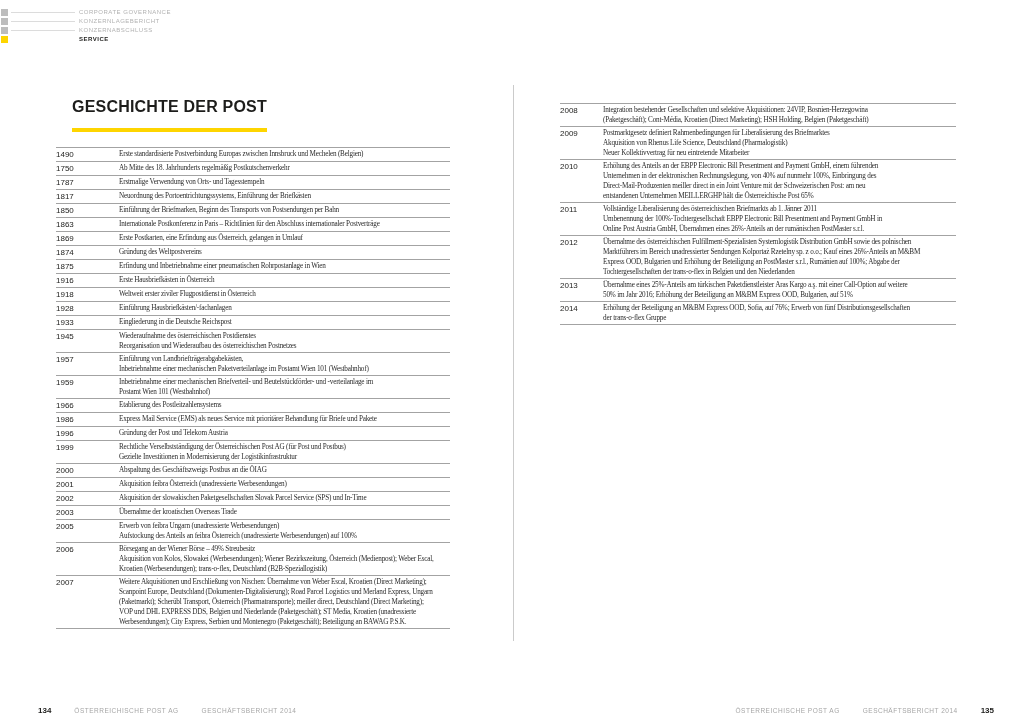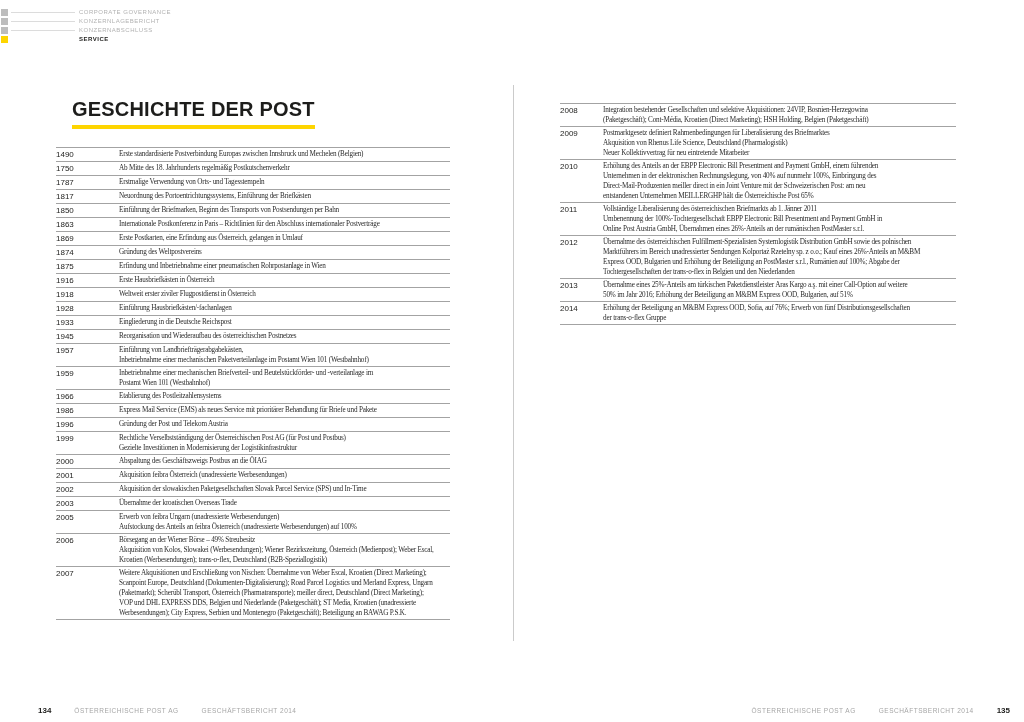--- a/index.html
+++ b/index.html
@@ -14,22 +14,22 @@
   .nav-row { display:flex; align-items:center; height:8px; margin-bottom:1px; }
   .nav-sq { width:7px; height:7px; background:#bdbdbd; flex:0 0 auto; margin-left:1px; }
   .nav-connector { width:64px; height:1px; background:#dcdcdc; margin-left:3px; }
   .nav-label { font-size:6px; letter-spacing:0.5px; color:#b2b2b2; margin-left:4px; white-space:nowrap; }
   .nav-row.active .nav-connector { visibility:hidden; }
   .nav-row.active .nav-label { color:#1d1d1b; font-weight:bold; }
 
   
   #page-title {
     position:absolute; left:72px; top:98px; margin:0; display:inline-block;
-    font-size:20px; font-weight:bold; color:#1d1d1b; letter-spacing:0.2px;
-    padding-bottom:4px; border-bottom:4px solid #fed500; white-space:nowrap;
+    font-size:16px; font-weight:bold; color:#1d1d1b; letter-spacing:0.2px;
+    padding-bottom:12px; border-bottom:4px solid #fed500; white-space:nowrap;
   }
 
   
   .timeline { position:absolute; }
   #timeline-left  { left:56px;  top:147px; width:394px; }
   #timeline-right { left:560px; top:103px; width:396px; }
   .t-row { display:flex; border-top:1px solid #a3a3a3; padding:1px 0 1px 0; }
   .timeline .t-row:last-child { border-bottom:1px solid #a3a3a3; }
   .t-year {
     flex:0 0 63px; font-weight:normal; font-size:8px; color:#1d1d1b;
@@ -42,21 +42,21 @@
   }
   .t-line { white-space:nowrap; }
 
   
   #gutter { position:absolute; left:513px; top:85px; width:1px; height:556px; background:#cbcbcb; }
 
   
   .footer { position:absolute; top:706px; display:flex; align-items:baseline; gap:23px;
             font-size:6.5px; letter-spacing:0.5px; color:#a6a6a6; white-space:nowrap; }
   #footer-left { left:38px; }
-  #footer-right { right:14px;justify-content:space-between; }
+  #footer-right { right:30px;justify-content:space-between; }
   .page-num { font-size:8px; font-weight:bold; color:#1d1d1b; letter-spacing:0; }
 </style>
 </head>
 <body>
 
 <div>
 
   <div id="top-nav">
       <div class="nav-row">
         <div class="nav-sq"></div>
@@ -157,20 +157,21 @@
       </div>
       <div class="t-row">
         <div class="t-year">1933</div>
         <div class="t-text">
           <div class="t-line">Eingliederung in die Deutsche Reichspost</div>
         </div>
       </div>
       <div class="t-row">
         <div class="t-year">1945</div>
         <div class="t-text">
+          <div class="t-line">Wiederaufnahme des österreichischen Postdienstes</div>
           <div class="t-line">Reorganisation und Wiederaufbau des österreichischen Postnetzes</div>
         </div>
       </div>
       <div class="t-row">
         <div class="t-year">1957</div>
         <div class="t-text">
           <div class="t-line">Einführung von Landbriefträgerabgabekästen,</div>
           <div class="t-line">Inbetriebnahme einer mechanischen Paketverteilanlage im Postamt Wien 101 (Westbahnhof)</div>
         </div>
       </div>

